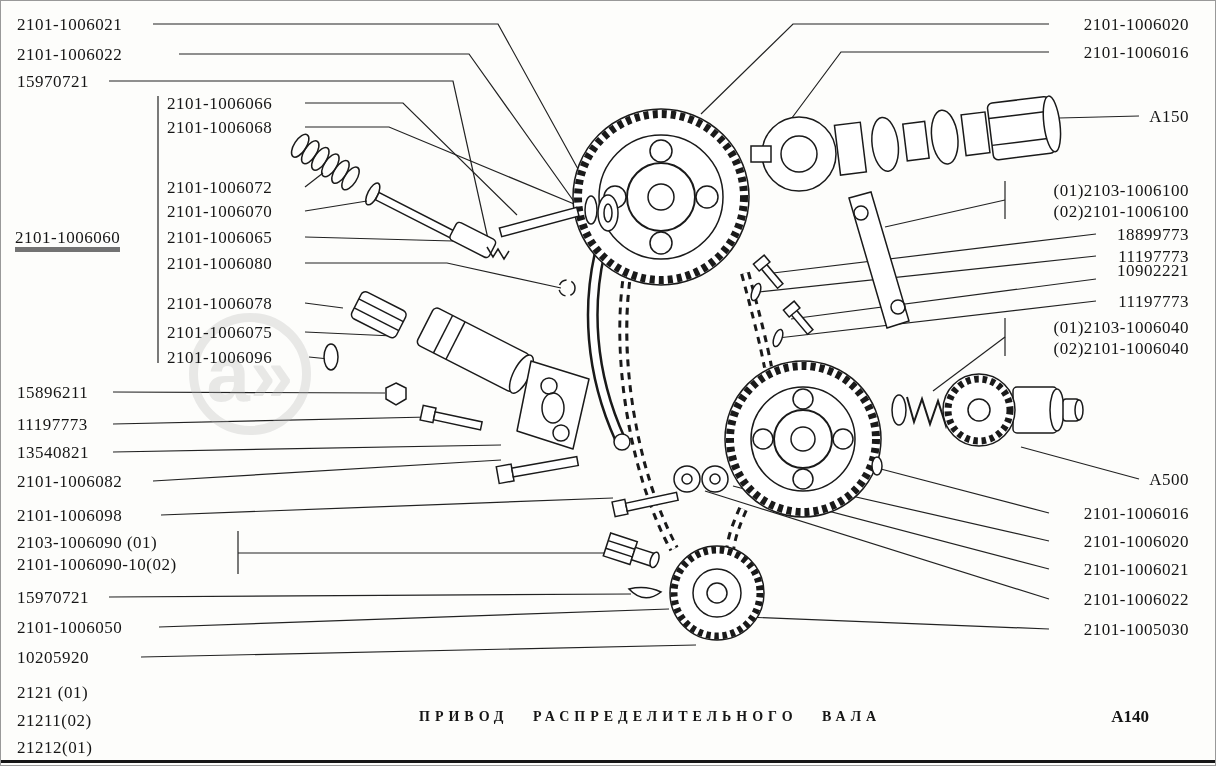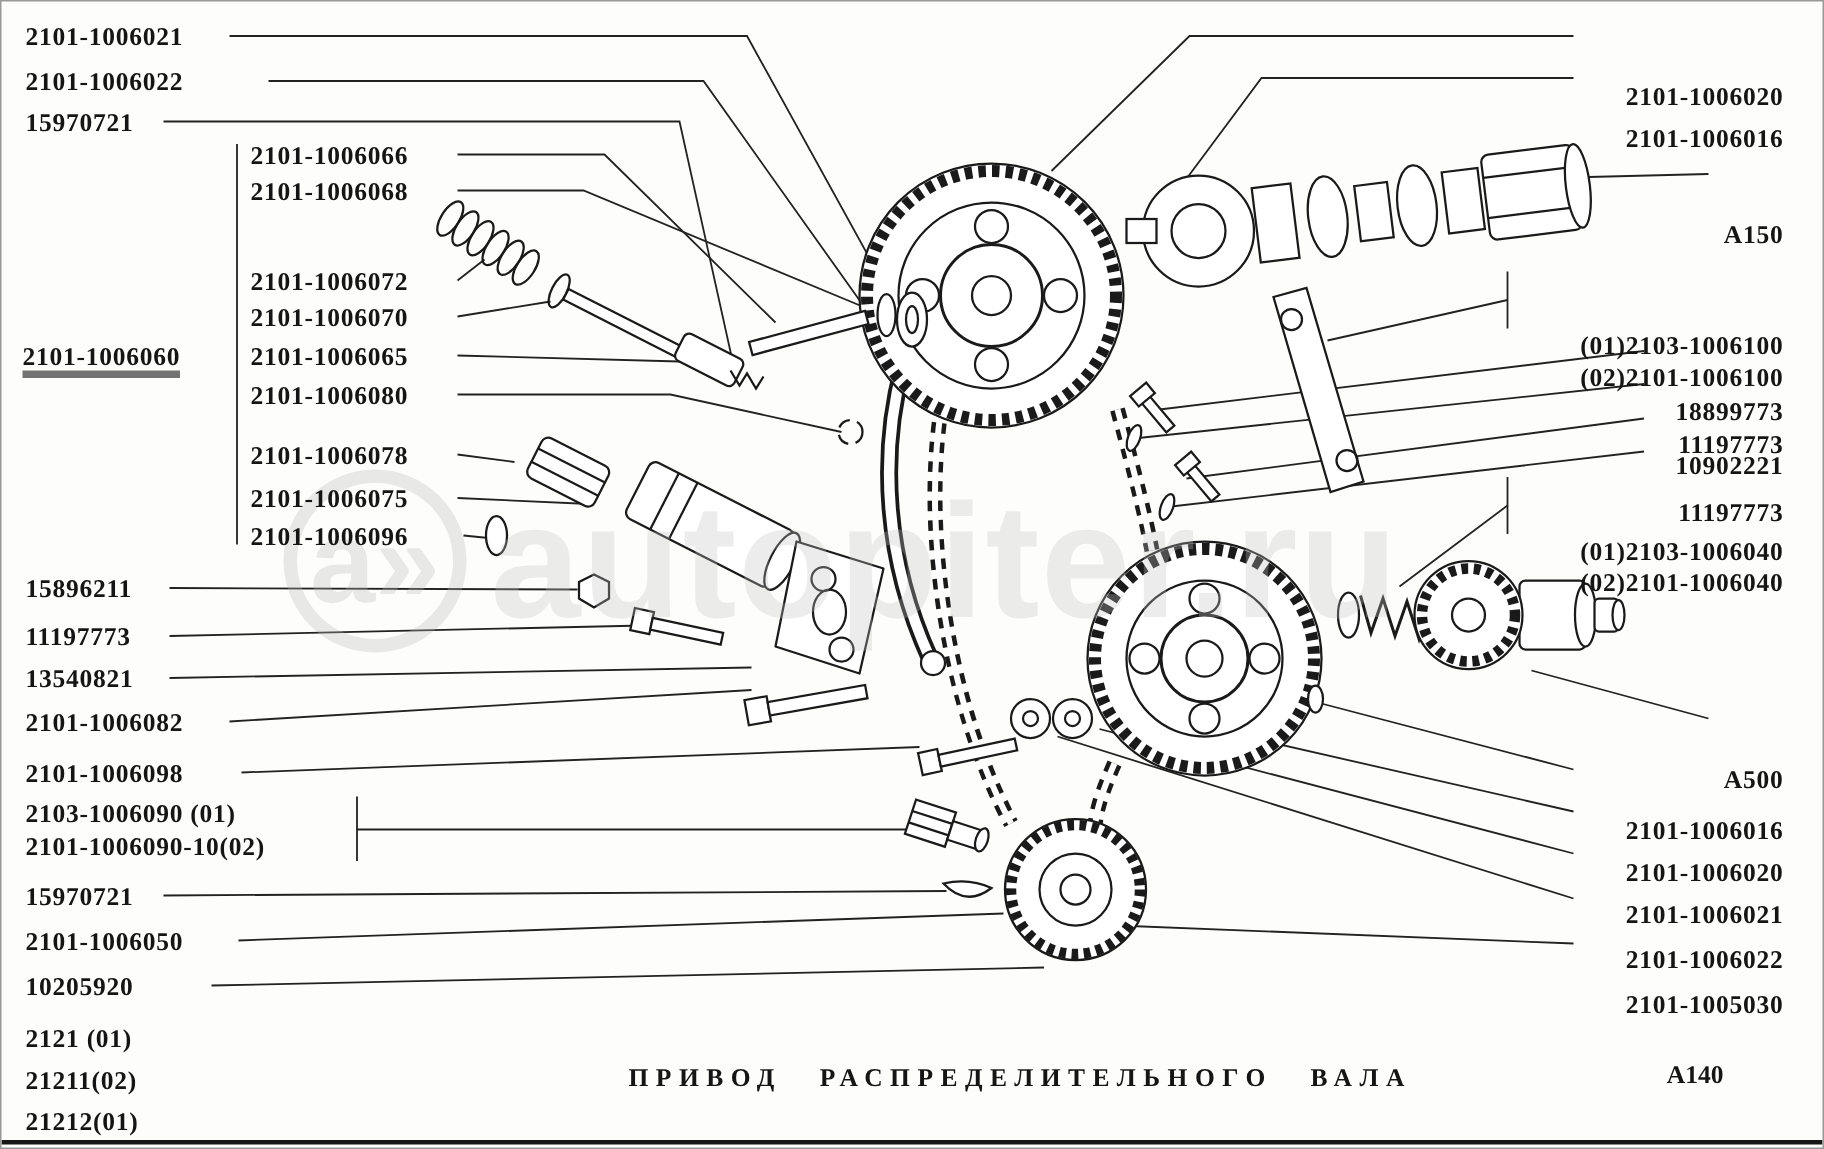--- a/index.html
+++ b/index.html
@@ -4,27 +4,27 @@
 <style>
   * { margin:0; padding:0; box-sizing:border-box; }
   html,body { background:#e9e9e9; }
   body { font-family:"Liberation Serif", serif; }
   #sheet {
     position:relative; width:1216px; height:766px;
     background:#fdfdfb; overflow:hidden; border:1px solid #999;
   }
   #sheet svg { position:absolute; left:0; top:0; }
   .lbl {
-    position:absolute; font-size:17px; font-weight:700; letter-spacing:.5px;
+    position:absolute; font-size:17px; font-weight:400; letter-spacing:.5px;
     color:#151515; white-space:nowrap; line-height:19px;
   }
-  .lbl.right { right:26px; text-align:right;margin-top:40px; }
+  .lbl.right { right:26px; text-align:right; }
   .lbl.u { border-bottom:5px solid #737373; padding-bottom:0; }
   .caption {
-    position:absolute; left:418px; top:708px; font-size:17px; font-weight:700;
+    position:absolute; left:418px; top:708px; font-size:14px; font-weight:700;
     letter-spacing:5px; word-spacing:16px; color:#151515; white-space:nowrap;
   }
   .sheetcode { position:absolute; right:66px; top:706px; font-size:17px; font-weight:700; color:#151515; }
   .bottom-rule { position:absolute; left:0; right:0; bottom:2px; height:3px; background:#161616; }
   .watermark {
     position:absolute; left:188px; top:312px; display:flex; align-items:center;
     gap:16px; opacity:.30; pointer-events:none;
   }
   .wm-logo {
     width:122px; height:122px; border:9px solid #b9b9b9; border-radius:50%;
@@ -264,21 +264,20 @@
       </g>
 
       <path d="M628,588 Q643,604 660,591 Q645,584 628,588 Z"></path>
     </g>
   </svg>
 
   <div class="watermark">
     <div class="wm-logo">
       <span>a»</span>
     </div>
-    <div class="wm-text">autopiter.ru</div>
   </div>
 
   <div class="lbl" style="left:16px;top:14px">2101-1006021</div>
   <div class="lbl" style="left:16px;top:44px">2101-1006022</div>
   <div class="lbl" style="left:16px;top:71px">15970721</div>
   <div class="lbl" style="left:166px;top:93px">2101-1006066</div>
   <div class="lbl" style="left:166px;top:117px">2101-1006068</div>
   <div class="lbl" style="left:166px;top:177px">2101-1006072</div>
   <div class="lbl" style="left:166px;top:201px">2101-1006070</div>
   <div class="lbl u" style="left:14px;top:227px">2101-1006060</div>

